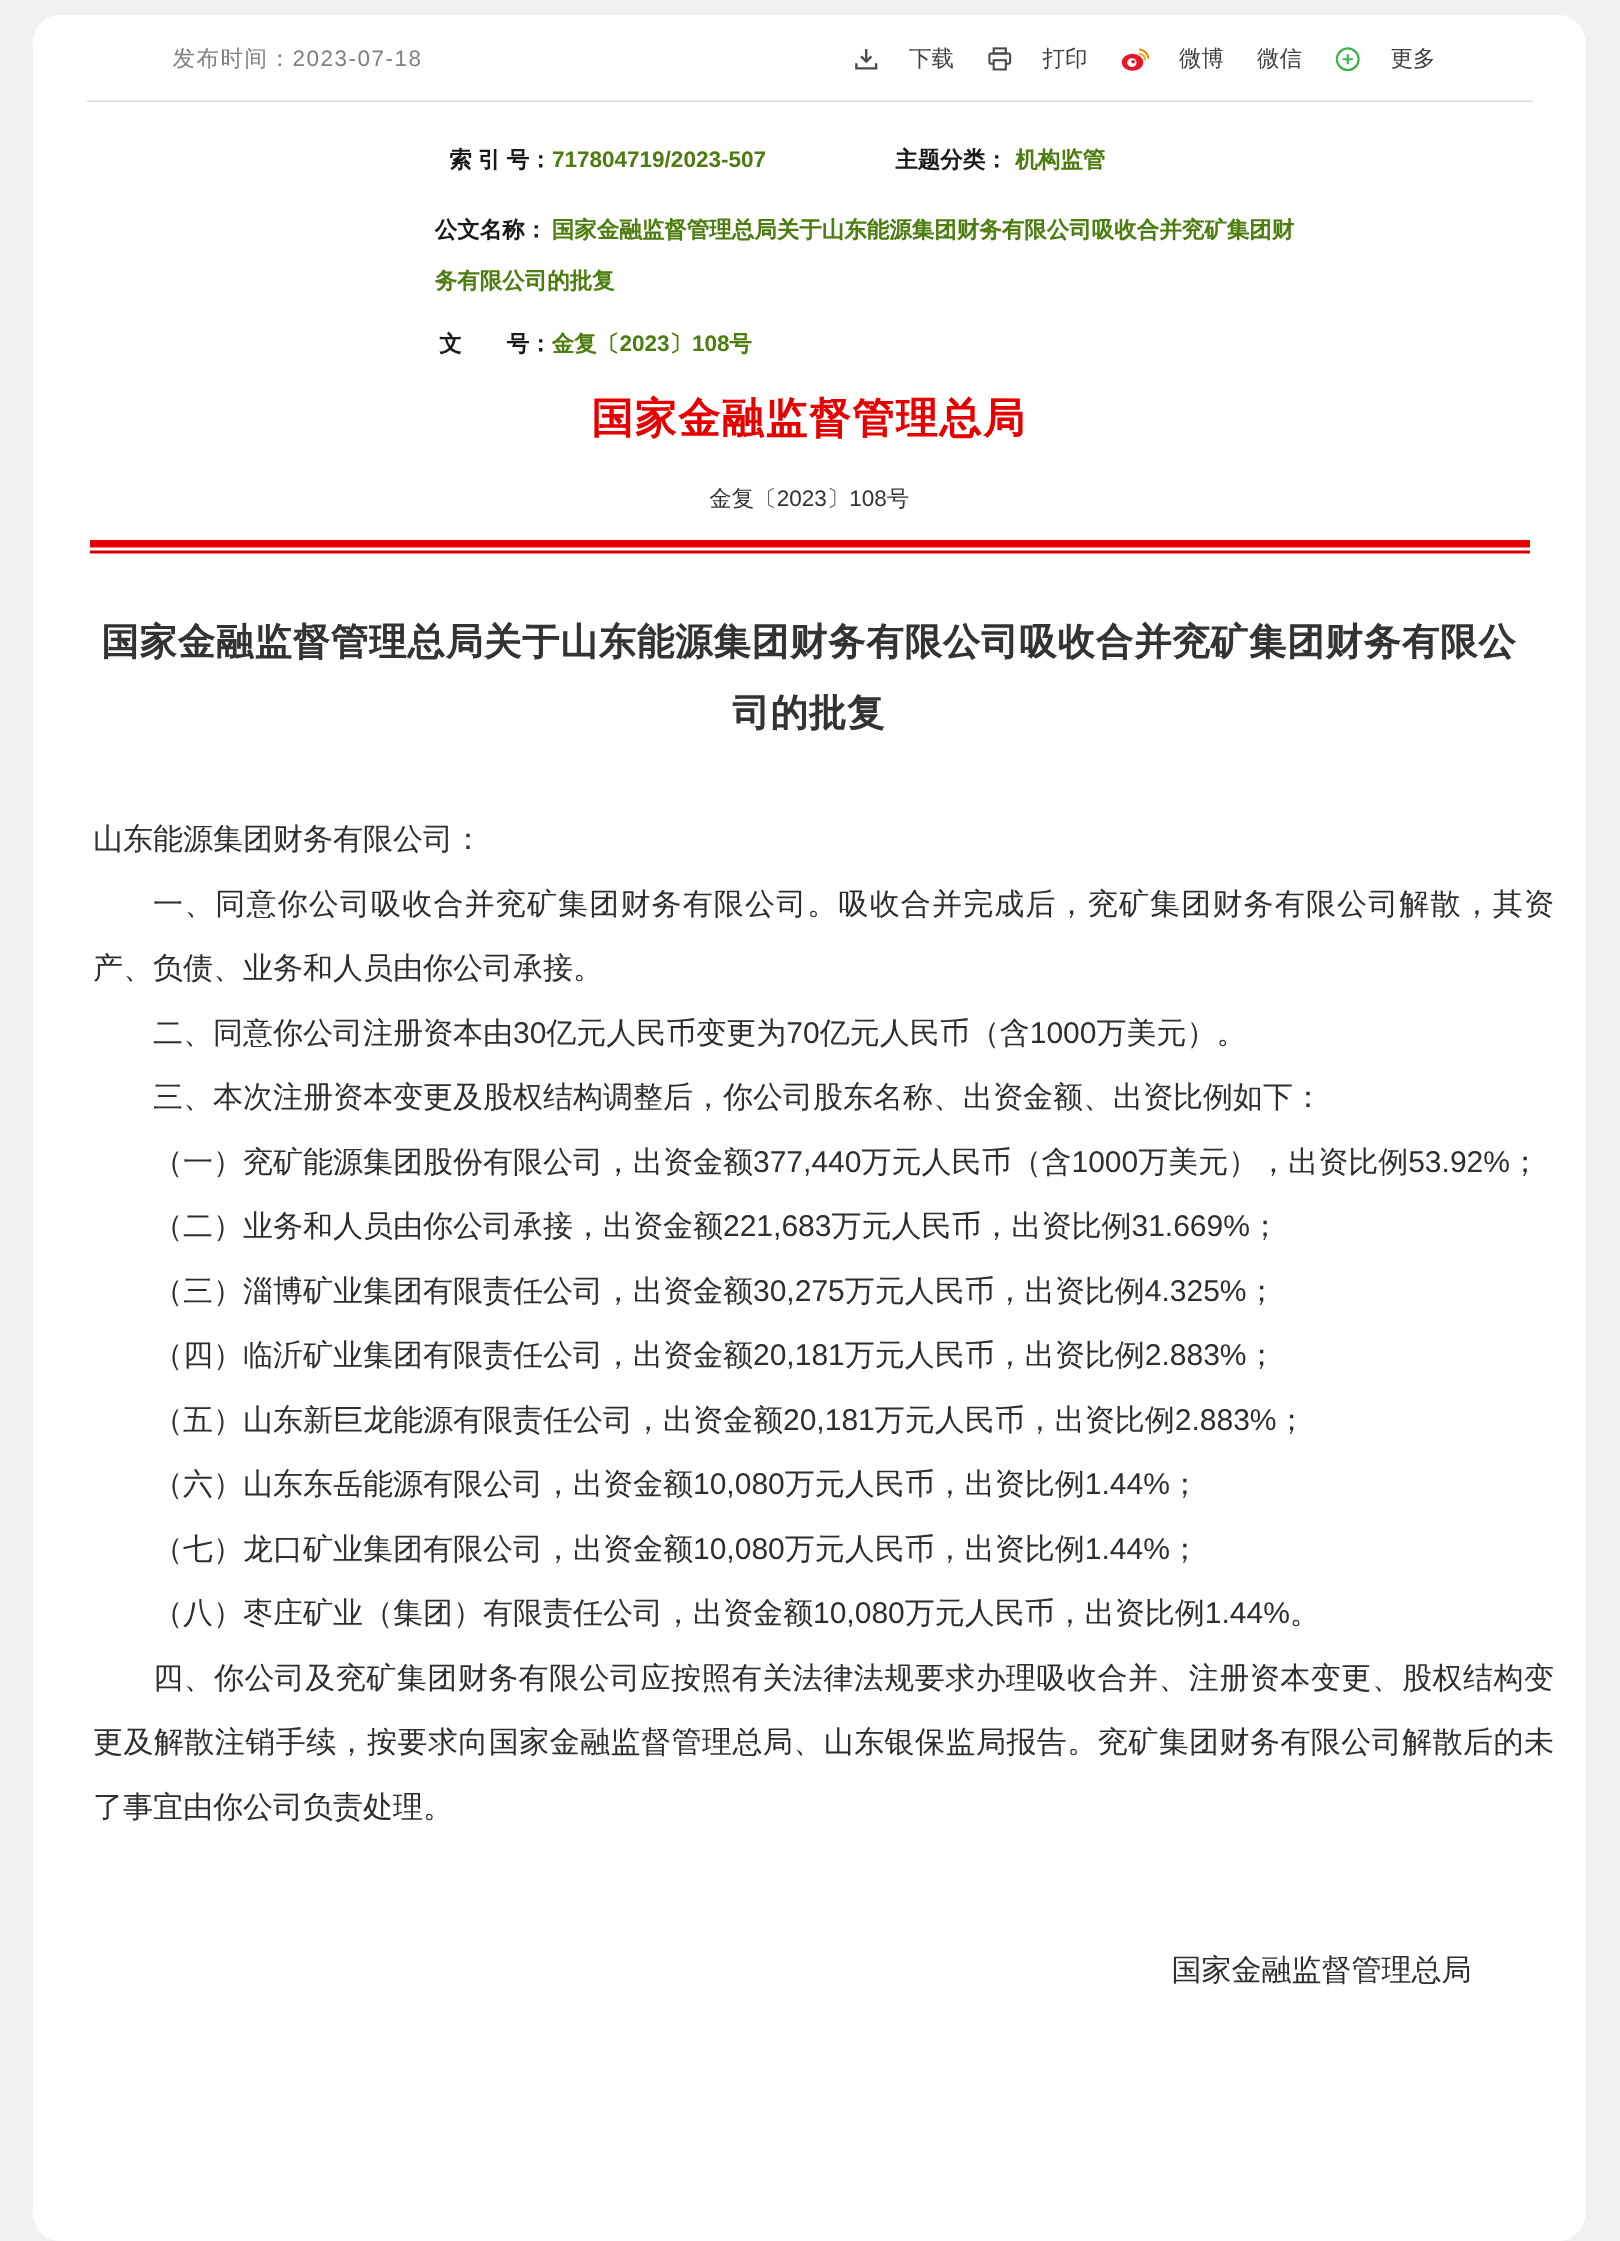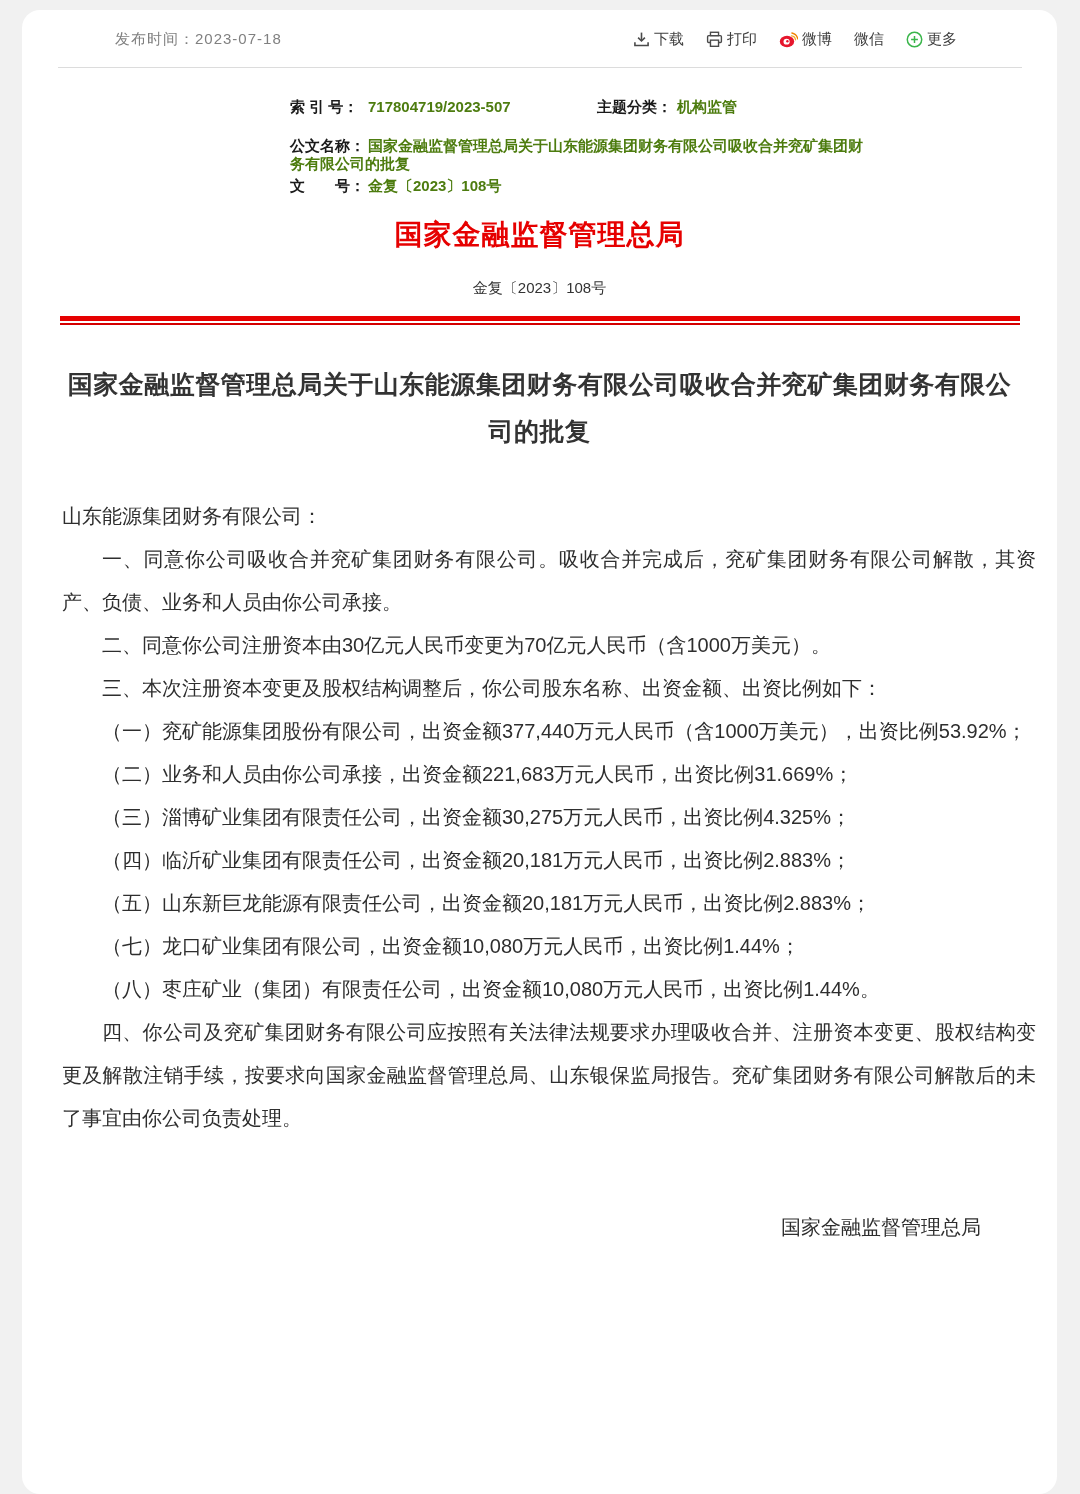--- a/index.html
+++ b/index.html
@@ -12,33 +12,33 @@
     border-radius:18px;
   }
 
   
   .topbar {
     display:flex; justify-content:space-between; align-items:center;
     padding:20px 100px 14px 93px;
   }
   .publish-time { font-size:15px; color:#808080; letter-spacing:1px; }
   .toolbar { display:flex; align-items:center; gap:22px; }
-  .tool { display:inline-flex; align-items:center; gap:4px; font-size:15px; color:#404040; cursor:pointer; text-decoration:none; }
+  .tool { display:inline-flex; align-items:center; gap:20px; font-size:15px; color:#404040; cursor:pointer; text-decoration:none; }
   .tool svg { display:block; }
   .divider { height:1px; background:#dcdcdc; margin:4px 35px 0 36px; }
 
   
   .meta { margin:26px 0 0 268px; font-size:15px; font-weight:bold; color:#1a1a1a; }
   .meta-row { display:flex; line-height:26px; margin-bottom:17px; }
   .m-label { width:78px; flex:0 0 78px; white-space:nowrap; color:#1a1a1a; }
   .m-val   { color:#4d7c0f; }
-  .m-cell1 { width:295px; flex:0 0 295px; display:flex; }
+  .m-cell1 { width:295px; flex:0 0 295px; display:flex;text-align:right; }
   .m-cell2 { display:flex; }
   .m-label2 { width:80px; flex:0 0 80px; white-space:nowrap;margin-left:12px; }
-  .meta-name { width:575px; line-height:18px; }
+  .meta-name { width:575px; line-height:34px; margin-bottom:12px; }
   .meta-name .m-label { display:inline; margin-right:3px; }
 
   
   .agency { text-align:center; font-size:28px; font-weight:bold; color:#e60000; margin-top:16px; letter-spacing:1px; }
   .header-docno { text-align:center; font-size:15px; color:#333333; margin-top:25px; }
   .redline { margin:18px 37px 0 38px; }
   .redline .thick { height:5px; background:#e60000; }
   .redline .thin  { height:2px; background:#d40000; margin-top:2px; }
 
   
@@ -147,20 +147,21 @@
   <div class="doc-body">
     <p class="salutation">山东能源集团财务有限公司：</p>
     <p class="para">一、同意你公司吸收合并兖矿集团财务有限公司。吸收合并完成后，兖矿集团财务有限公司解散，其资产、负债、业务和人员由你公司承接。</p>
     <p class="para">二、同意你公司注册资本由30亿元人民币变更为70亿元人民币（含1000万美元）。</p>
     <p class="para">三、本次注册资本变更及股权结构调整后，你公司股东名称、出资金额、出资比例如下：</p>
     <p class="para">（一）兖矿能源集团股份有限公司，出资金额377,440万元人民币（含1000万美元），出资比例53.92%；</p>
     <p class="para">（二）业务和人员由你公司承接，出资金额221,683万元人民币，出资比例31.669%；</p>
     <p class="para">（三）淄博矿业集团有限责任公司，出资金额30,275万元人民币，出资比例4.325%；</p>
     <p class="para">（四）临沂矿业集团有限责任公司，出资金额20,181万元人民币，出资比例2.883%；</p>
     <p class="para">（五）山东新巨龙能源有限责任公司，出资金额20,181万元人民币，出资比例2.883%；</p>
+    <p class="para">（六）山东东岳能源有限公司，出资金额10,080万元人民币，出资比例1.44%；</p>
     <p class="para">（七）龙口矿业集团有限公司，出资金额10,080万元人民币，出资比例1.44%；</p>
     <p class="para">（八）枣庄矿业（集团）有限责任公司，出资金额10,080万元人民币，出资比例1.44%。</p>
     <p class="para">四、你公司及兖矿集团财务有限公司应按照有关法律法规要求办理吸收合并、注册资本变更、股权结构变更及解散注销手续，按要求向国家金融监督管理总局、山东银保监局报告。兖矿集团财务有限公司解散后的未了事宜由你公司负责处理。</p>
 
     <div class="sig-block">
       <div class="sig-name">国家金融监督管理总局</div>
 
     </div>
   </div>
 

